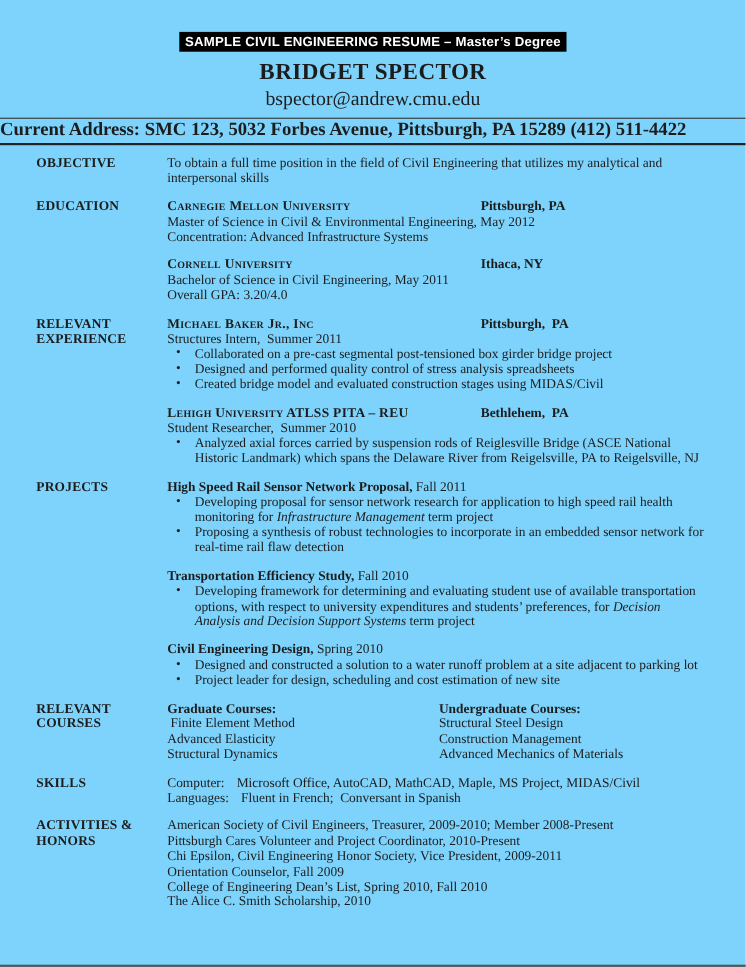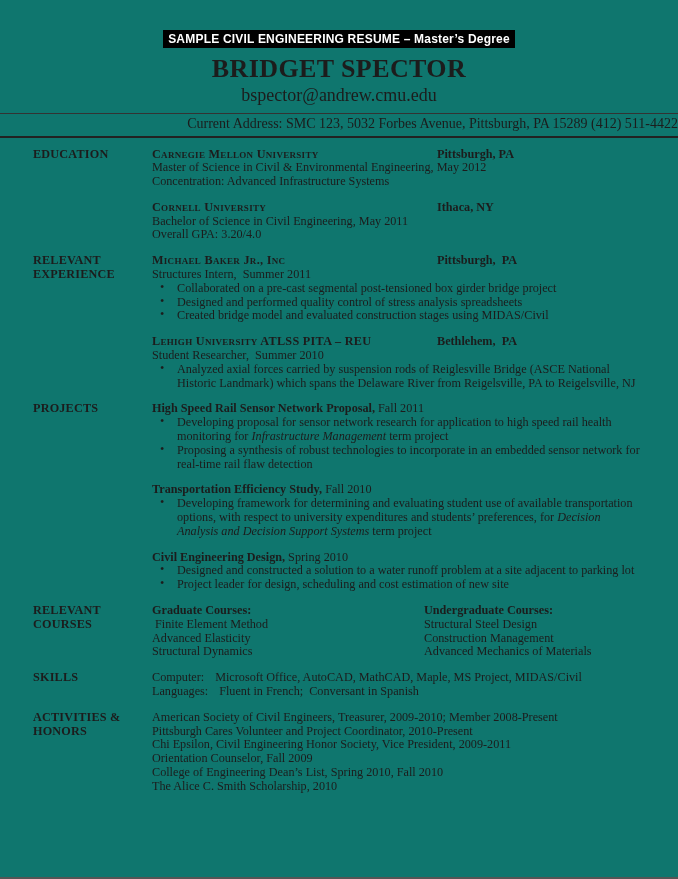--- a/index.html
+++ b/index.html
@@ -1,49 +1,49 @@
 <!DOCTYPE html>
 <html><head>
 <meta charset="utf-8">
 <style>
   html,body { margin:0; padding:0; background:#fbfbfb; }
   .page {
     position:relative; width:678px; height:879px; box-sizing:border-box;
-    background:#0f766e; color:#1c1c1c; overflow:hidden;
+    background:#7dd3fc; color:#1c1c1c; overflow:hidden;
     font-family:"Liberation Serif", serif;
     border-bottom:2px solid #555;
   }
   
   .header { text-align:center; padding-top:29px; }
   .banner {
     display:inline-block; background:#000; color:#fff;
     font-family:"Liberation Sans", sans-serif; font-weight:bold;
     font-size:12px; line-height:16px; padding:1px 5px; letter-spacing:0.2px;
   }
-  .name { font-size:26px; font-weight:bold; margin:6px 0 1px 0; letter-spacing:0.4px; }
+  .name { font-size:21px; font-weight:bold; margin:6px 0 1px 0; letter-spacing:0.4px; }
   .email { font-size:18px; }
   .rule-thin { border:0; border-top:1px solid #333; margin:7px 0 0 0; }
-  .addresses { text-align:right; font-size:14px; line-height:14.5px; padding:3px 0 4px 0; }
+  .addresses { text-align:left; font-size:17px; line-height:14.5px; padding:3px 0 4px 0;font-weight:bold; }
   .rule-thick { border:0; border-top:2px solid #222; margin:0; }
   
   .main { padding:10px 36px 0 33px; font-size:12.2px; line-height:13.8px; }
   .section { display:flex; margin-bottom:12px; }
   .sec-label { flex:0 0 119px; width:119px; font-weight:bold; letter-spacing:0.2px; }
   .sec-content { flex:1; position:relative; min-width:0; }
   .entry { margin-bottom:12px; }
   .entry:last-child { margin-bottom:0; }
   .org-row { position:relative; }
   .org { font-variant:small-caps; font-weight:bold; letter-spacing:0.3px; }
   .loc { position:absolute; left:285px; top:0; font-weight:bold; white-space:pre; }
   .role { white-space:pre-wrap; }
   .bullet { position:relative; padding-left:25px; }
   .bdot { position:absolute; left:8px; top:-1px; }
   .it { font-style:italic; }
   .bold { font-weight:bold; }
-  .courses-row { display:flex;gap:25px; }
+  .courses-row { display:flex; }
   .course-col1 { flex:0 0 247px; width:247px; }
   .course-col2 { flex:1; }
   .course-item { white-space:pre-wrap; }
   .indent-sm { padding-left:3px; }
   .skill-key { font-weight:normal; margin-right:11px; }
   .skill-val { white-space:pre-wrap; }
 </style>
 </head>
 <body>
 
@@ -58,20 +58,24 @@
   <hr class="rule-thin">
 
   <div class="addresses">
     <div>Current Address: SMC 123, 5032 Forbes Avenue, Pittsburgh, PA 15289 (412) 511-4422</div>
   </div>
 
   <hr class="rule-thick">
 
   <div class="main">
 
+    <div class="section">
+      <div class="sec-label">OBJECTIVE</div>
+      <div class="sec-content">To obtain a full time position in the field of Civil Engineering that utilizes my analytical and interpersonal skills</div>
+    </div>
 
     <div class="section">
       <div class="sec-label">EDUCATION</div>
       <div class="sec-content">
         <div class="entry">
           <div class="org-row">
             <span class="org">Carnegie Mellon University</span>
             <span class="loc">Pittsburgh, PA</span>
           </div>
           <div>Master of Science in Civil &amp; Environmental Engineering, May 2012</div>

